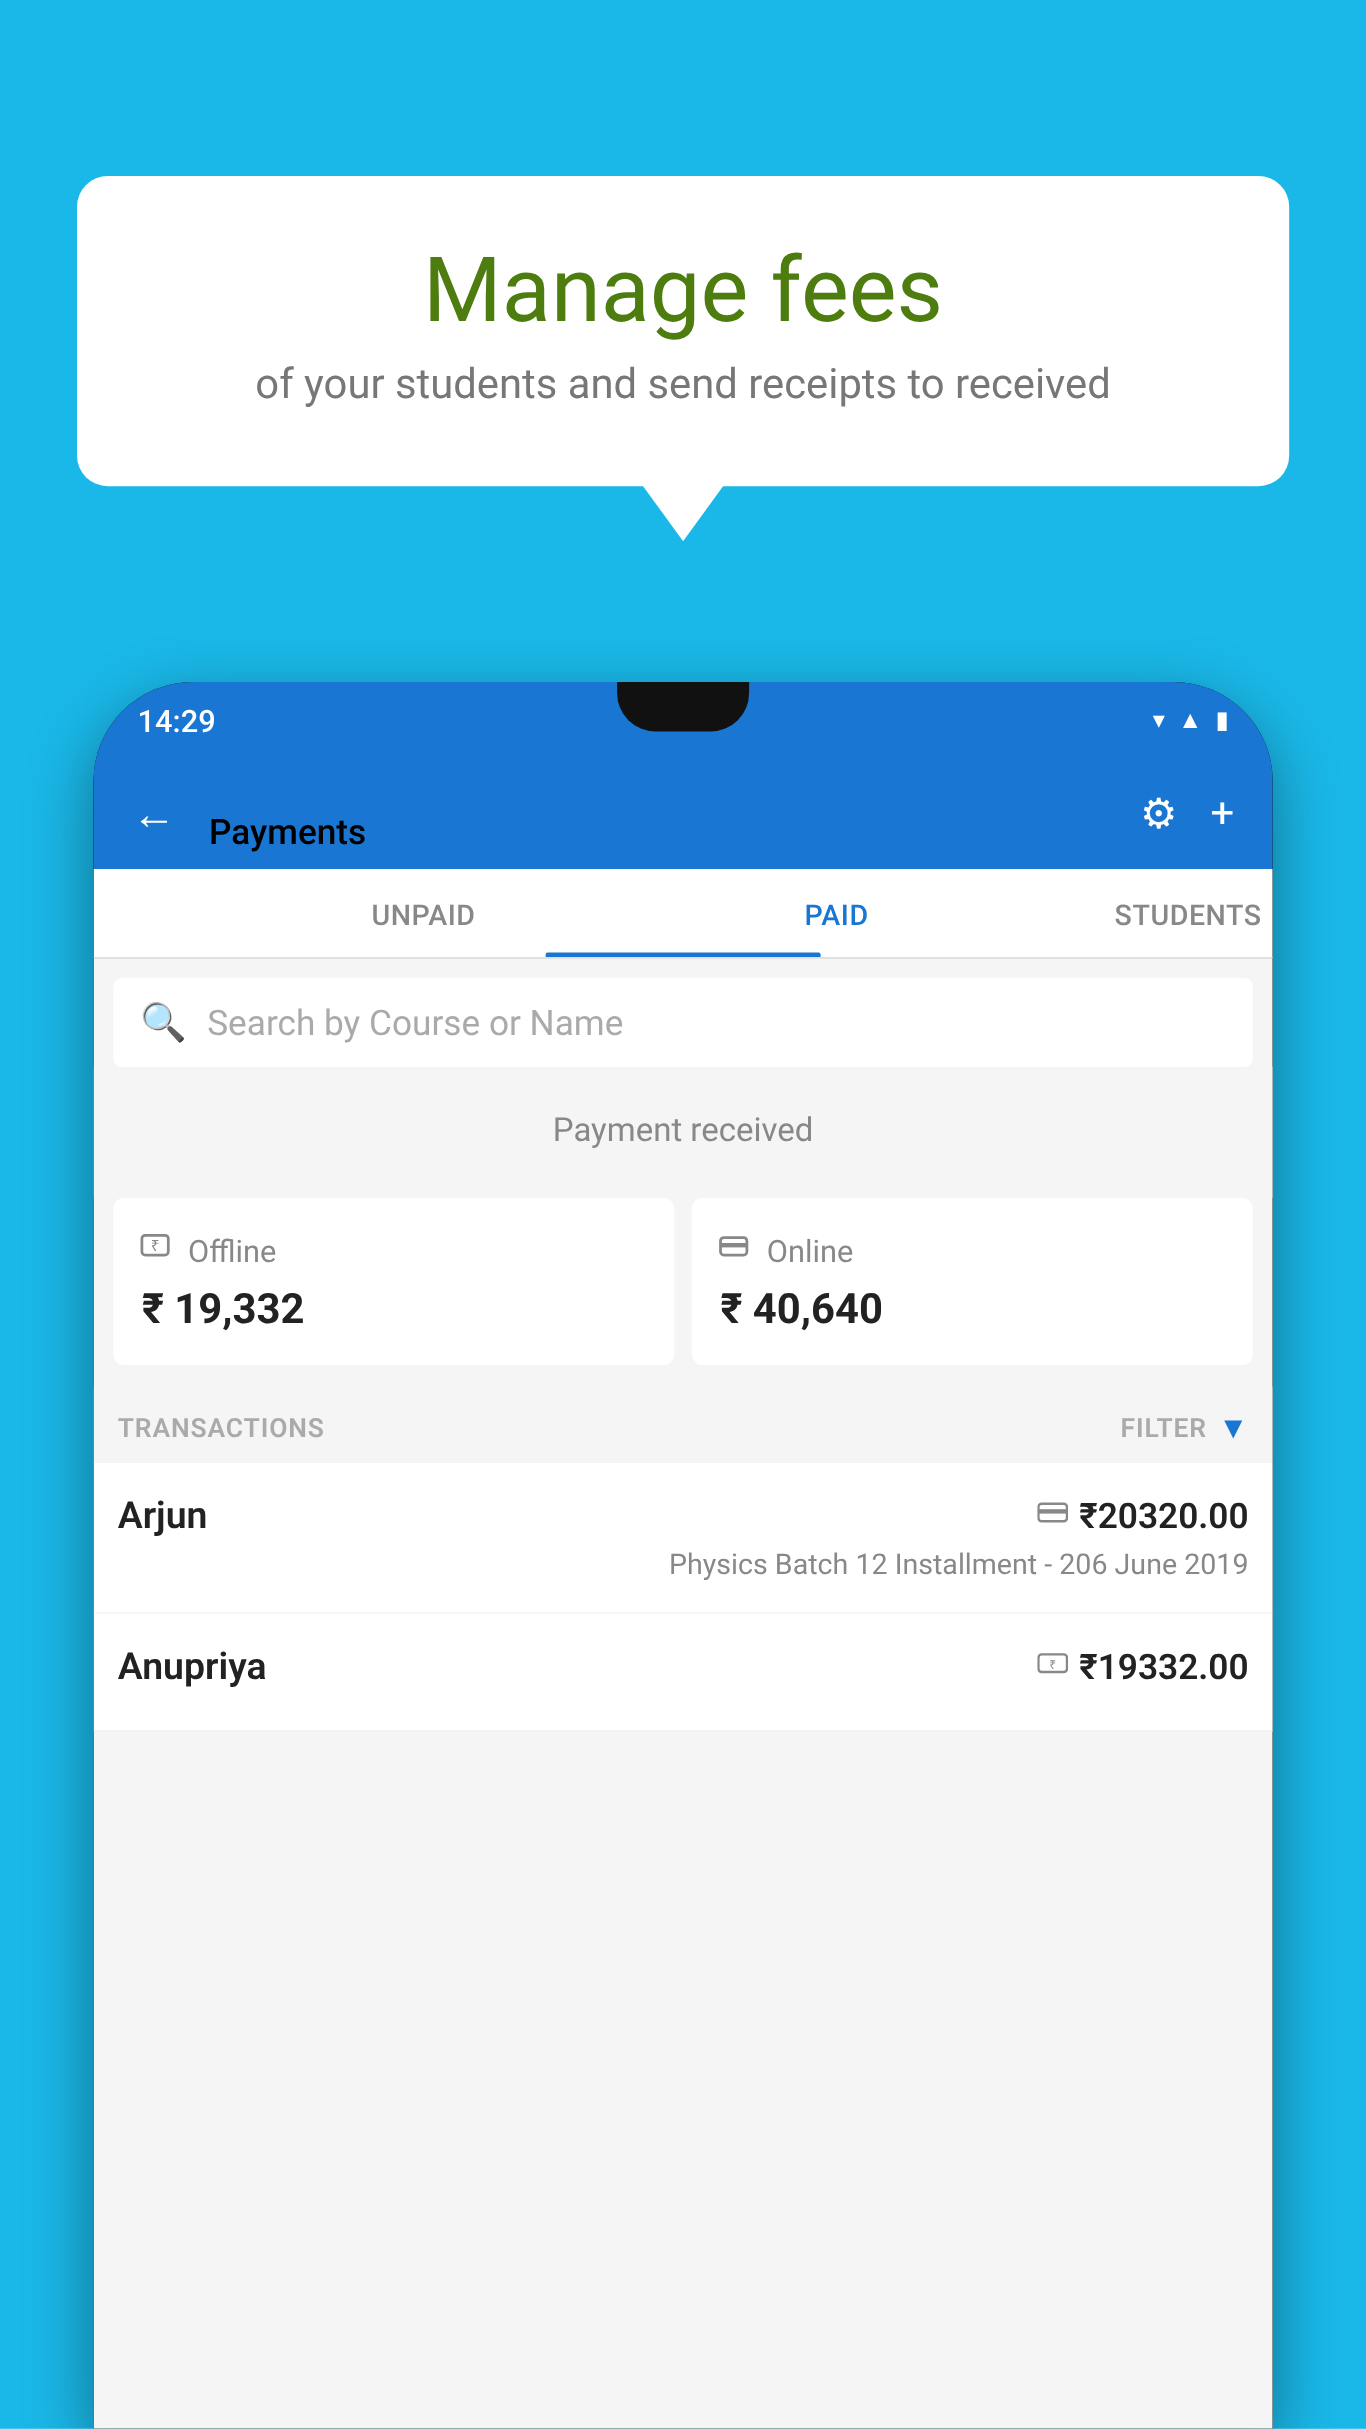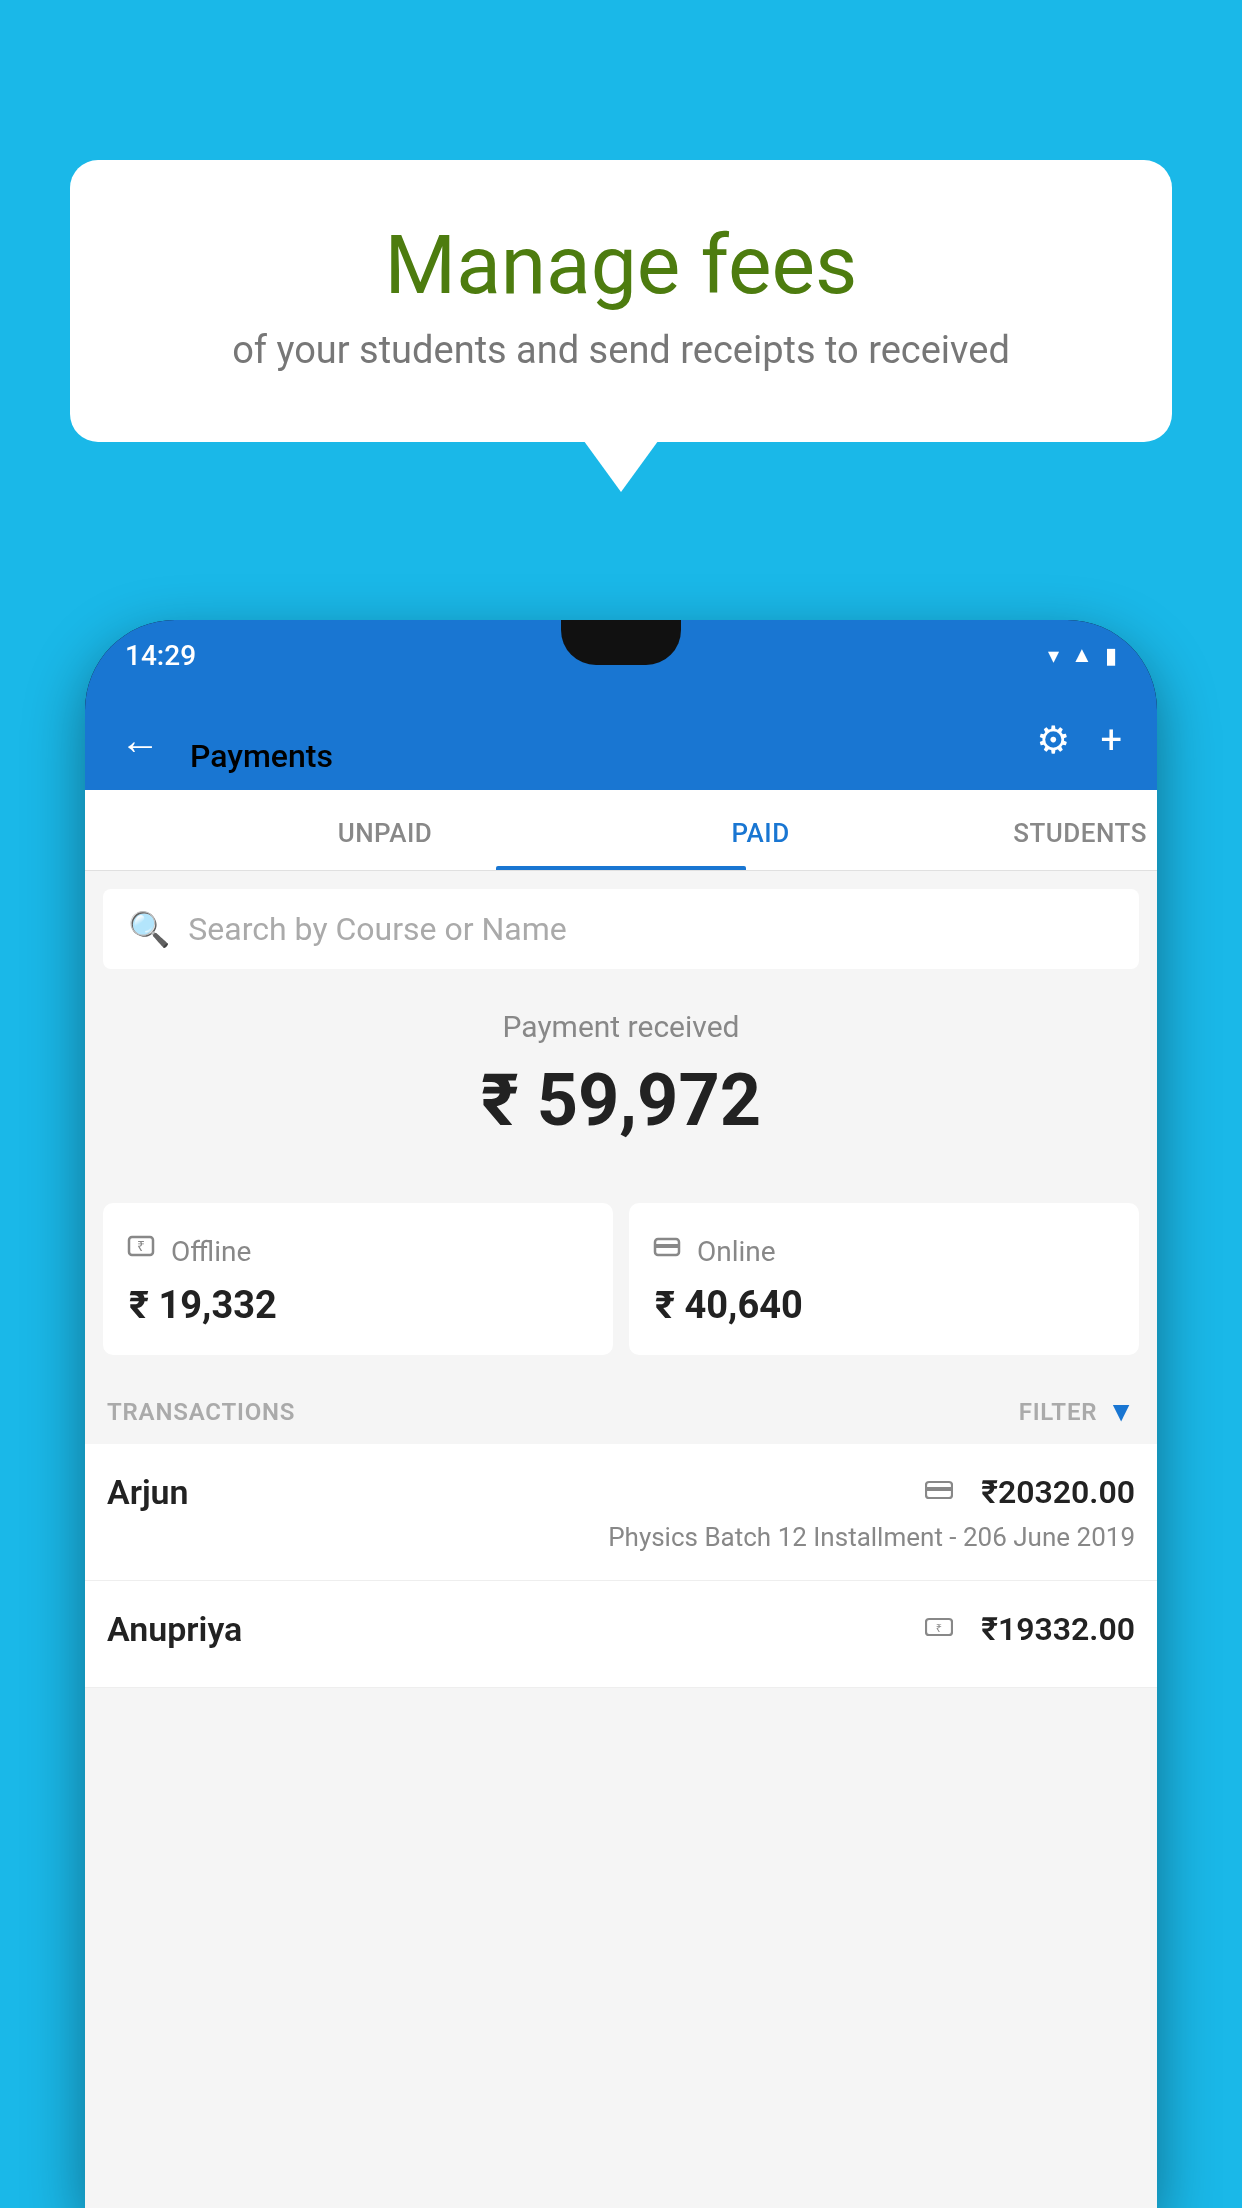--- a/index.html
+++ b/index.html
@@ -283,21 +283,21 @@
       margin-bottom: 10px;
     }
     .transaction-name {
       font-size: 34px;
       font-weight: 600;
       color: #222;
     }
     .transaction-amount-wrap {
       display: flex;
       align-items: center;
-      gap: 28px;
+      gap: 10px;
     }
     .transaction-amount-icon {
       color: #888;
       font-size: 26px;
     }
     .transaction-amount {
       font-size: 32px;
       font-weight: 600;
       color: #222;
     }
@@ -358,21 +358,20 @@
 
   <div class="app-content">
 
     <div class="search-bar">
       <span class="search-icon-wrap">🔍</span>
       <span class="search-placeholder">Search by Course or Name</span>
     </div>
 
     <div class="payment-summary">
       <div class="payment-received-label">Payment received</div>
-      <div class="payment-amount">₹ 59,972</div>
     </div>
 
     <div class="payment-cards">
       <div class="payment-card">
         <div class="payment-card-header">
           <span class="payment-card-icon">
             
             <svg width="32" height="32" viewBox="0 0 32 32" fill="none">
               <rect x="4" y="6" width="24" height="18" rx="3" stroke="#888" stroke-width="2.5" fill="none"></rect>
               <text x="16" y="20" text-anchor="middle" font-size="14" fill="#888" font-family="Arial">₹</text>

